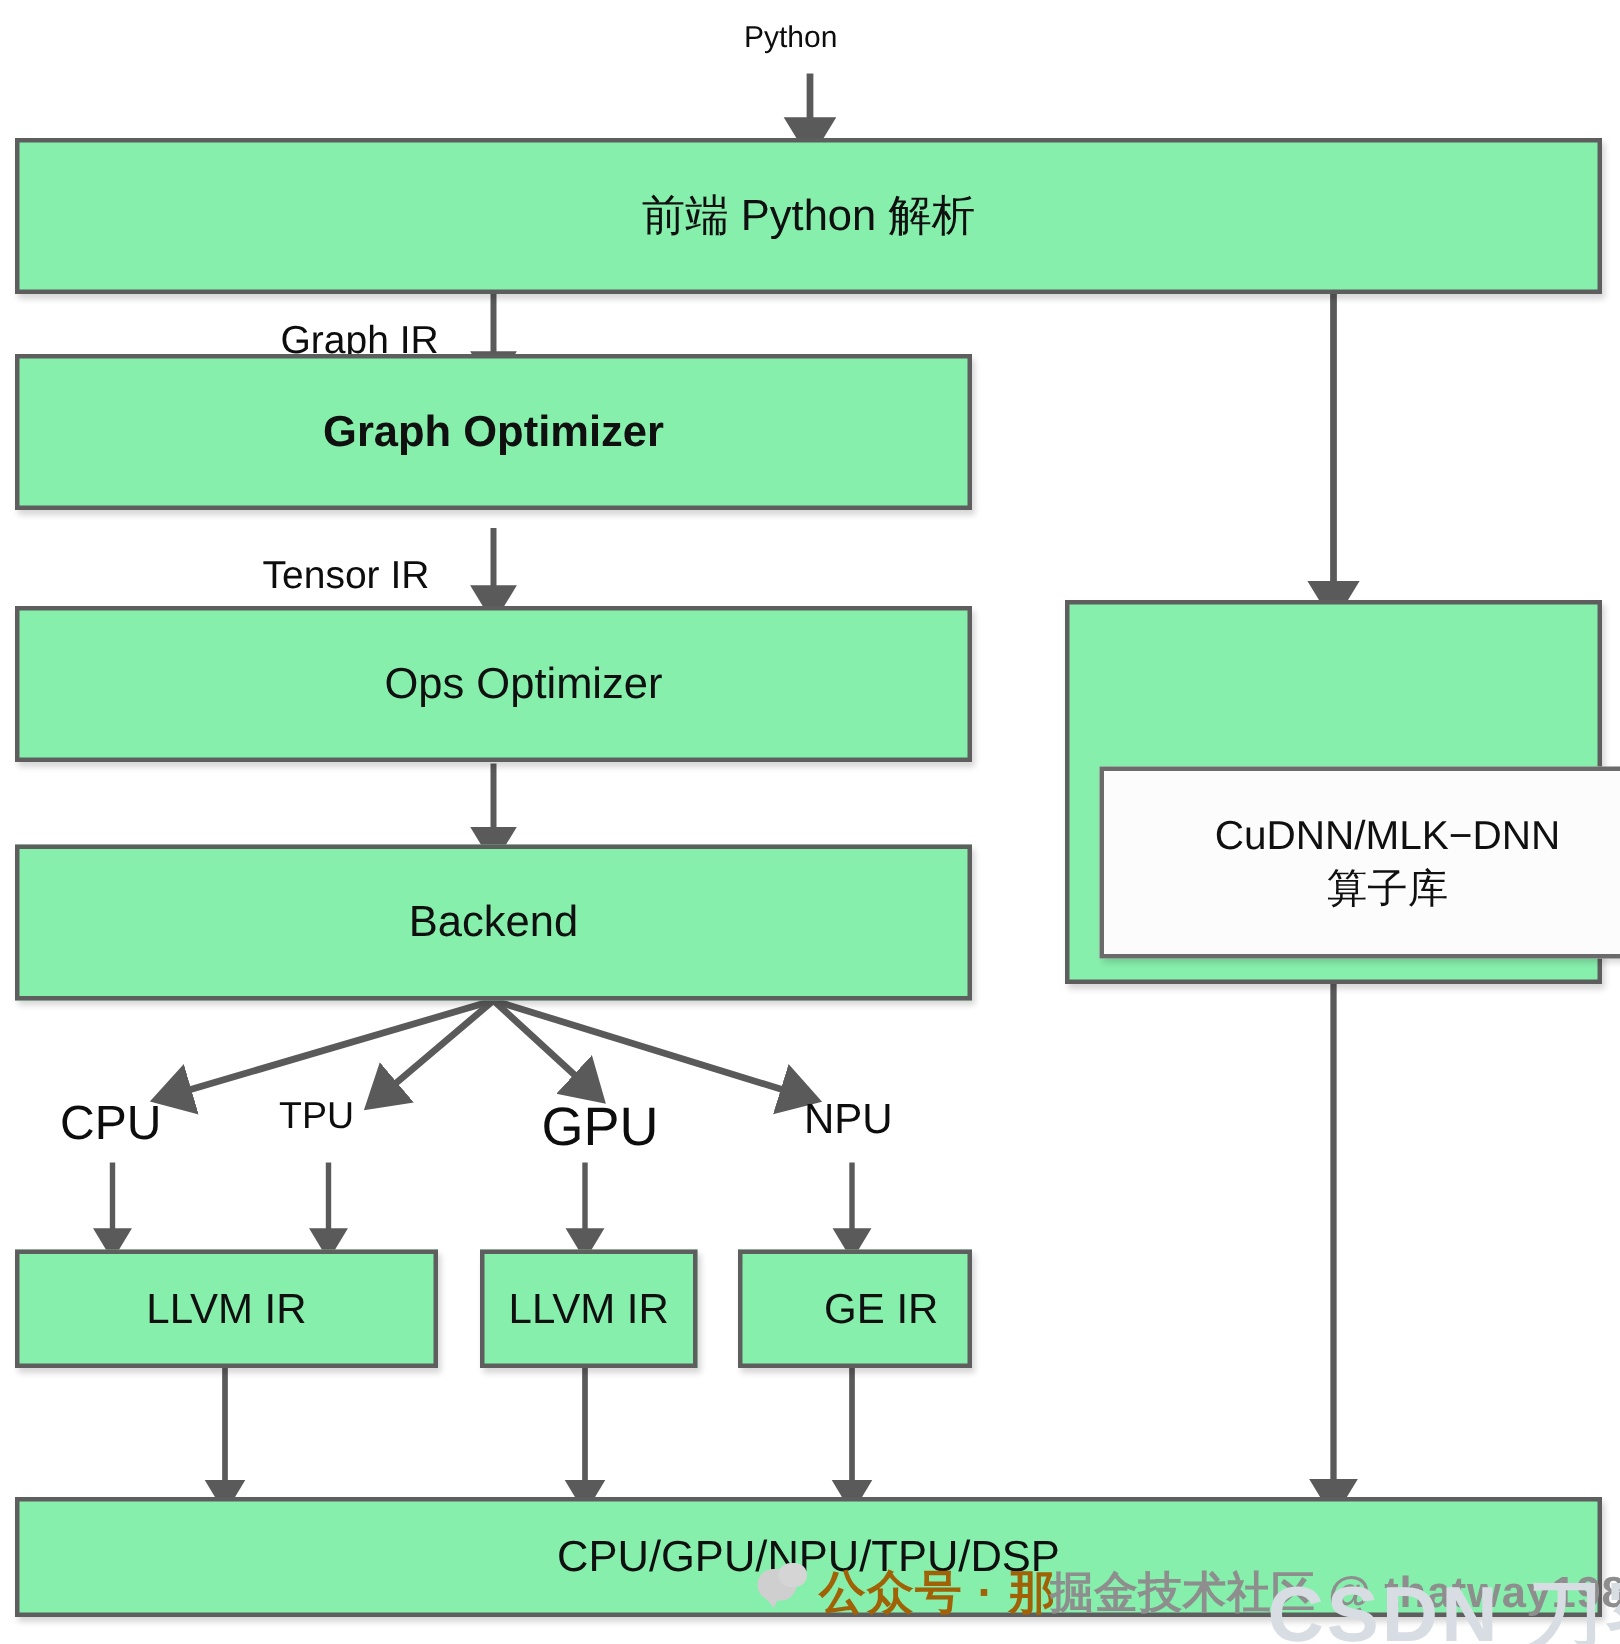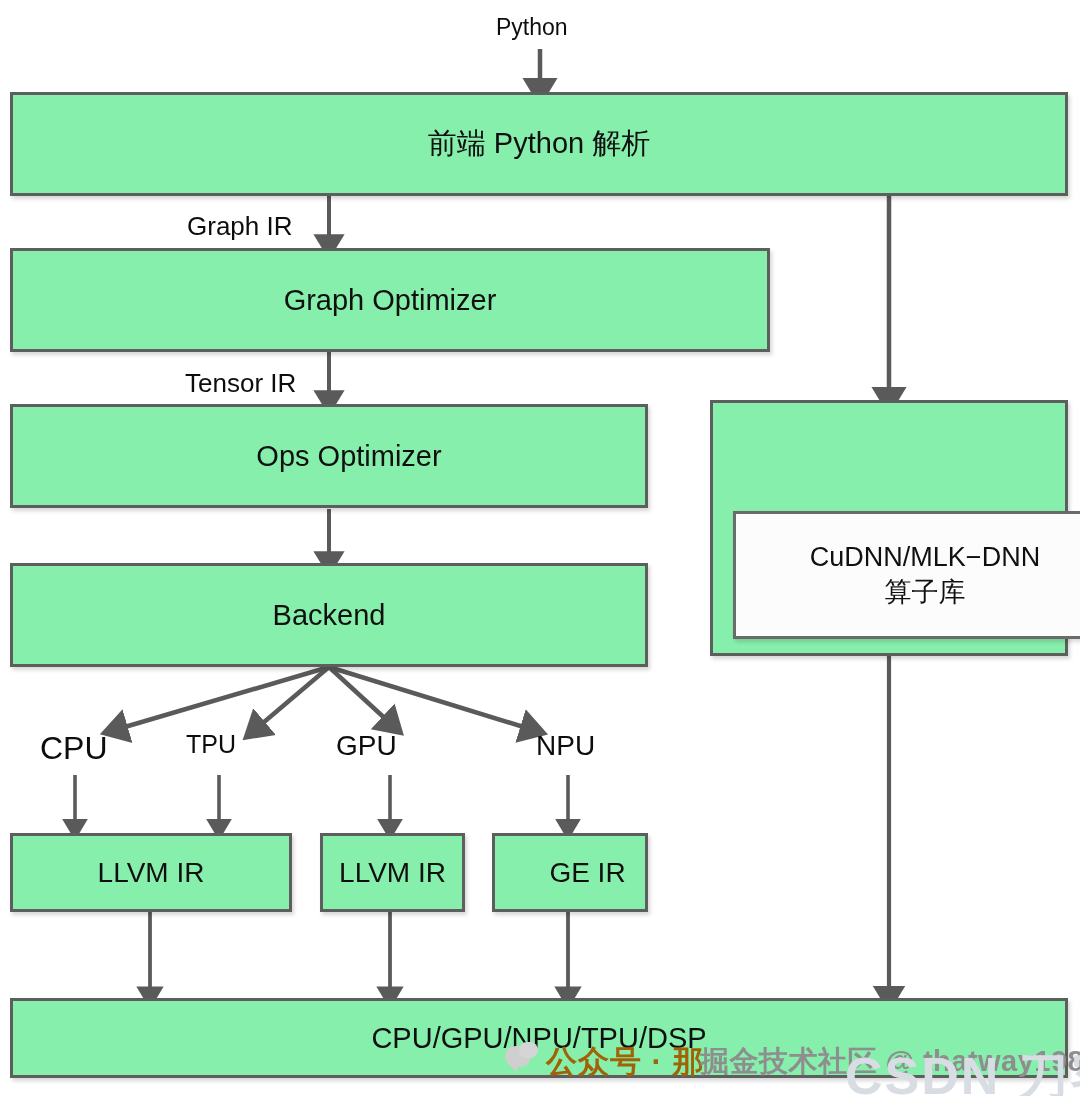--- a/index.html
+++ b/index.html
@@ -150,52 +150,52 @@
     <line x1="390" y1="775" x2="390" y2="826" stroke="#5a5a5a" stroke-width="3.6" marker-end="url(#ahb)"></line>
     <line x1="568" y1="775" x2="568" y2="826" stroke="#5a5a5a" stroke-width="3.6" marker-end="url(#ahb)"></line>
 
     <line x1="150" y1="912" x2="150" y2="994" stroke="#5a5a5a" stroke-width="3.8" marker-end="url(#ahb)"></line>
     <line x1="390" y1="912" x2="390" y2="994" stroke="#5a5a5a" stroke-width="3.8" marker-end="url(#ahb)"></line>
     <line x1="568" y1="912" x2="568" y2="994" stroke="#5a5a5a" stroke-width="3.8" marker-end="url(#ahb)"></line>
 
     <line x1="889" y1="656" x2="889" y2="995" stroke="#5a5a5a" stroke-width="4.2" marker-end="url(#ah)"></line>
   </svg>
 
-  <div class="lbl" style="left:496px; top:14px; font-size:23px;">Python</div>
+  <div class="lbl" style="left:496px; top:14px; font-size:20px;">Python</div>
 
   <div class="box" style="left:10px; top:92px; width:1058px; height:104px; font-size:29px;">
     <span>前端 Python 解析</span>
   </div>
 
   <div class="lbl" style="left:187px; top:211px; font-size:26px;">Graph IR</div>
 
-  <div class="box" style="left:10px; top:248px; width:760px; height:104px; font-size:29px;">
+  <div class="box" style="left:10px; top:236px; width:638px; height:104px; font-size:29px;font-weight:bold;">
     <span>Graph Optimizer</span>
   </div>
 
-  <div class="lbl" style="left:185px; top:368px; font-size:26px;">Tensor IR</div>
+  <div class="lbl" style="left:175px; top:368px; font-size:26px;">Tensor IR</div>
 
   <div class="box" style="left:10px; top:404px; width:638px; height:104px; font-size:29px;padding-left:40px;">
     <span>Ops Optimizer</span>
   </div>
 
   <div class="box" style="left:10px; top:563px; width:638px; height:104px; font-size:29px;">
     <span>Backend</span>
   </div>
 
   <div class="box" style="left:710px; top:400px; width:358px; height:256px; display:block;">
     <div class="box-inner" style="left:20px; top:108px; width:384px; height:128px; font-size:27px; flex-direction:column;">
       <span>CuDNN/MLK−DNN</span>
       <span>算子库</span>
     </div>
   </div>
 
   <div class="lbl" style="left:40px; top:730px; font-size:32px;">CPU</div>
   <div class="lbl" style="left:186px; top:730px; font-size:25px;">TPU</div>
-  <div class="lbl" style="left:336px; top:730px; font-size:28px;">GPU</div>
+  <div class="lbl" style="left:361px; top:730px; font-size:36px;">GPU</div>
   <div class="lbl" style="left:536px; top:730px; font-size:28px;">NPU</div>
 
   <div class="box" style="left:10px; top:833px; width:282px; height:79px; font-size:28px;">
     <span>LLVM IR</span>
   </div>
 
   <div class="box" style="left:320px; top:833px; width:145px; height:79px; font-size:28px;">
     <span>LLVM IR</span>
   </div>
 

